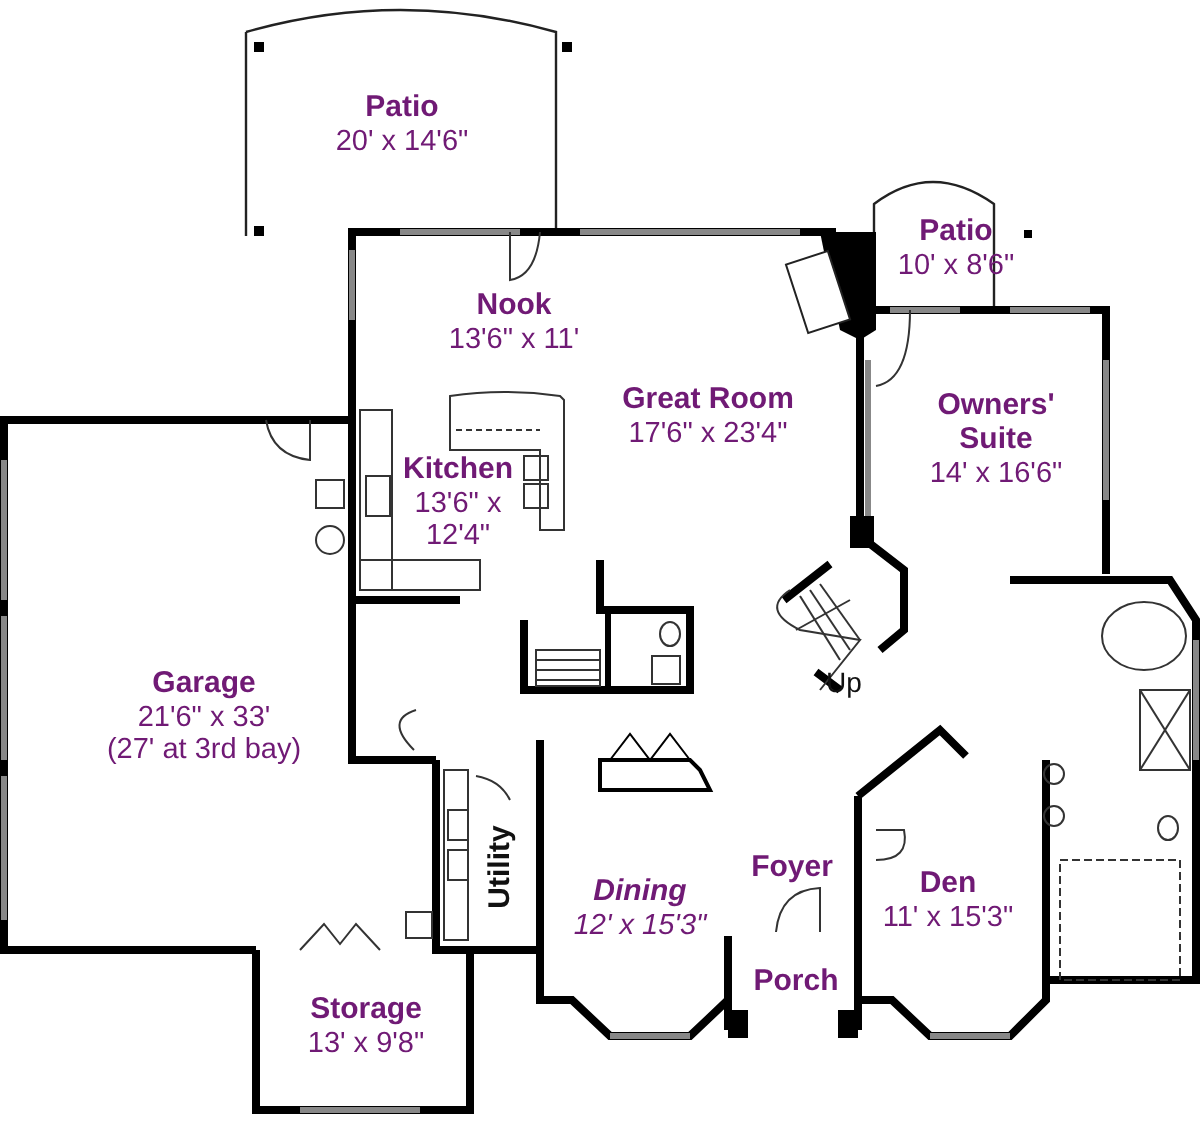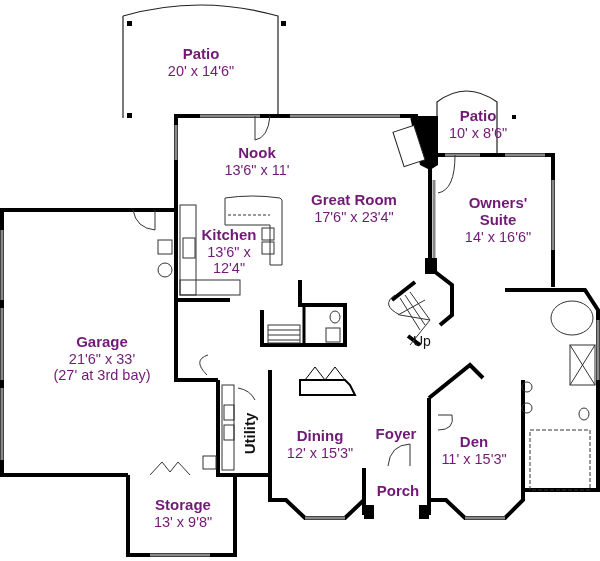--- a/index.html
+++ b/index.html
@@ -191,21 +191,21 @@
 </div>
 
 <div class="lbl" style="left:102px;top:334px;text-align:center;">
   <span class="name">Garage</span>
   <span class="dim">21'6" x 33'</span>
   <span class="dim">(27' at 3rd bay)</span>
 </div>
 
 <div class="vert" style="left:229px;top:425px;">Utility</div>
 
-<div class="lbl" style="left:320px;top:428px;">
+<div class="lbl" style="left:320px;top:438px;font-style:italic;">
   <span class="name">Dining</span>
   <span class="dim">12' x 15'3"</span>
 </div>
 
 <div class="lbl" style="left:396px;top:426px;">
   <span class="name">Foyer</span>
 </div>
 
 <div class="lbl" style="left:398px;top:483px;text-align:center;">
   <span class="name">Porch</span>

